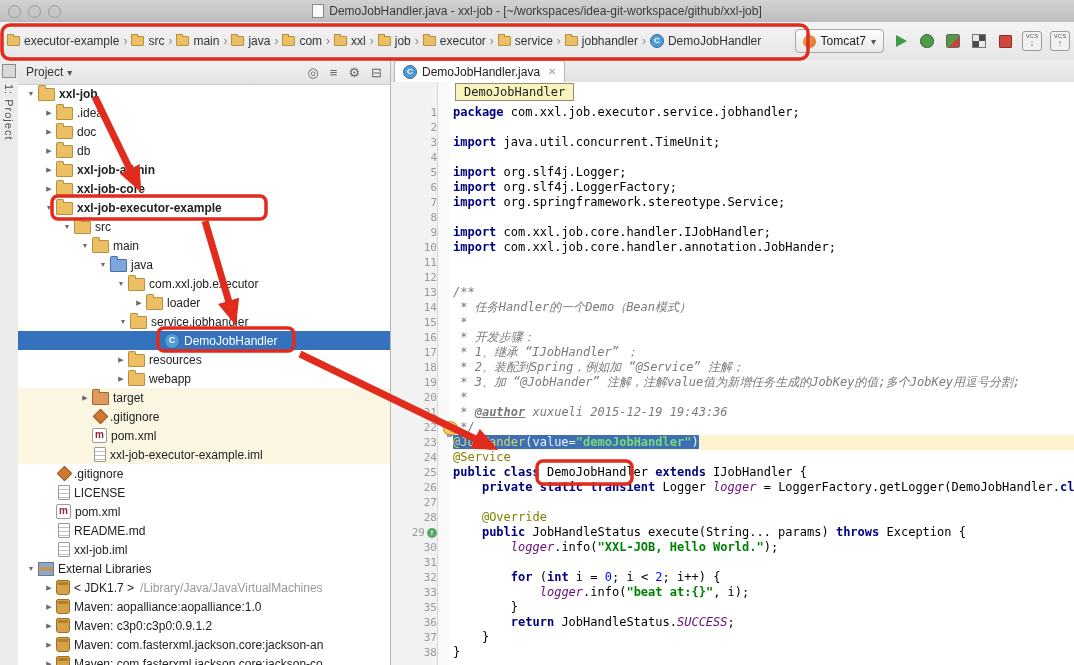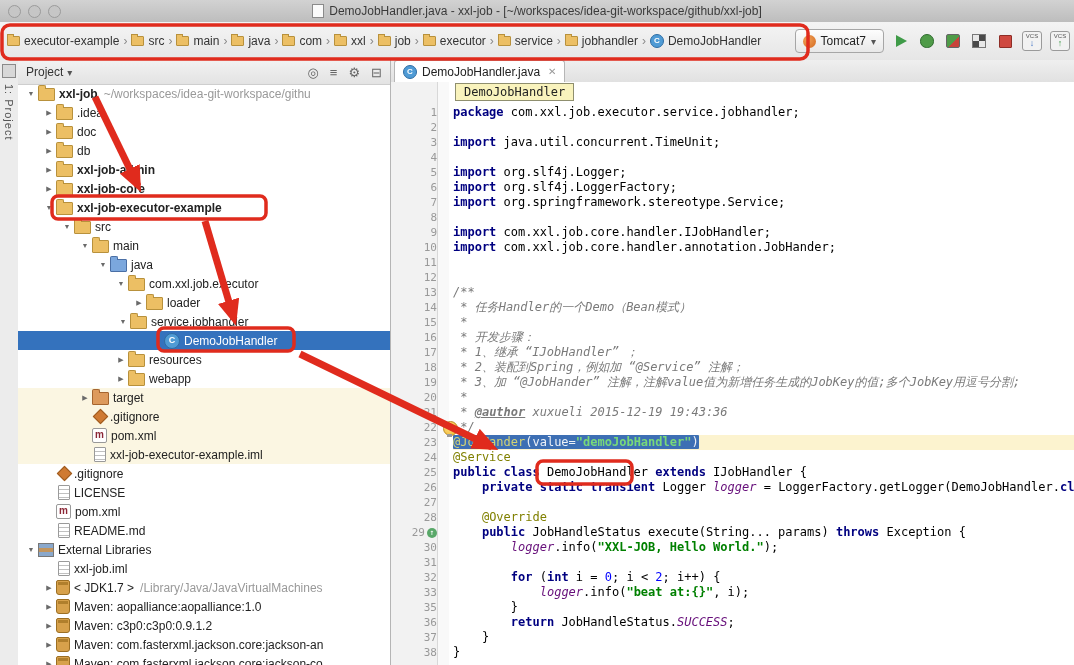--- a/index.html
+++ b/index.html
@@ -245,21 +245,20 @@
         <span>≡</span>
         <span>⚙</span>
         <span>⊟</span>
       </span>
     </div>
     <div class="tree">
         <div class="trow" style="padding-left: 6px;">
           <span class="arrow">▼</span>
           <span class="tic folder"></span>
           <span class="tlabel b">xxl-job</span>
-          <span class="tsuffix">~/workspaces/idea-git-workspace/githu</span>
         </div>
         <div class="trow" style="padding-left: 24px;">
           <span class="arrow">▶</span>
           <span class="tic folder"></span>
           <span class="tlabel">.idea</span>
         </div>
         <div class="trow" style="padding-left: 24px;">
           <span class="arrow">▶</span>
           <span class="tic folder"></span>
           <span class="tlabel">doc</span>
@@ -362,29 +361,29 @@
         <div class="trow" style="padding-left: 24px;">
           <span class="arrow"></span>
           <span class="tic maven">m</span>
           <span class="tlabel">pom.xml</span>
         </div>
         <div class="trow" style="padding-left: 24px;">
           <span class="arrow"></span>
           <span class="tic file"></span>
           <span class="tlabel">README.md</span>
         </div>
+        <div class="trow" style="padding-left: 24px;">
+          <span class="arrow"></span>
+          <span class="tic file"></span>
+          <span class="tlabel">xxl-job.iml</span>
+        </div>
         <div class="trow" style="padding-left: 6px;">
           <span class="arrow">▼</span>
           <span class="tic lib"></span>
           <span class="tlabel">External Libraries</span>
-        </div>
-        <div class="trow" style="padding-left: 24px;">
-          <span class="arrow"></span>
-          <span class="tic file"></span>
-          <span class="tlabel">xxl-job.iml</span>
         </div>
         <div class="trow" style="padding-left: 24px;">
           <span class="arrow">▶</span>
           <span class="tic jar"></span>
           <span class="tlabel">&lt; JDK1.7 &gt;</span>
           <span class="tsuffix">/Library/Java/JavaVirtualMachines</span>
         </div>
         <div class="trow" style="padding-left: 24px;">
           <span class="arrow">▶</span>
           <span class="tic jar"></span>

